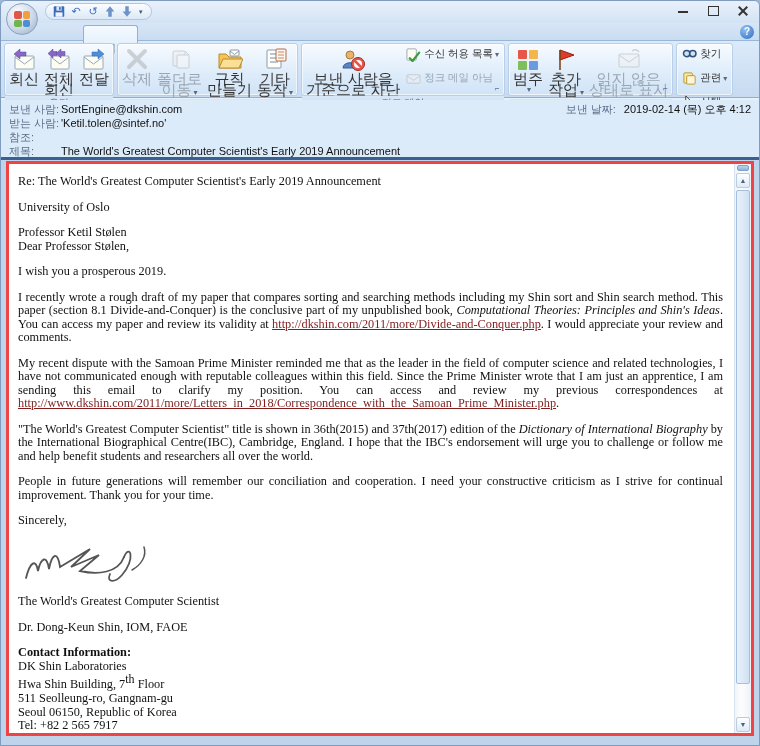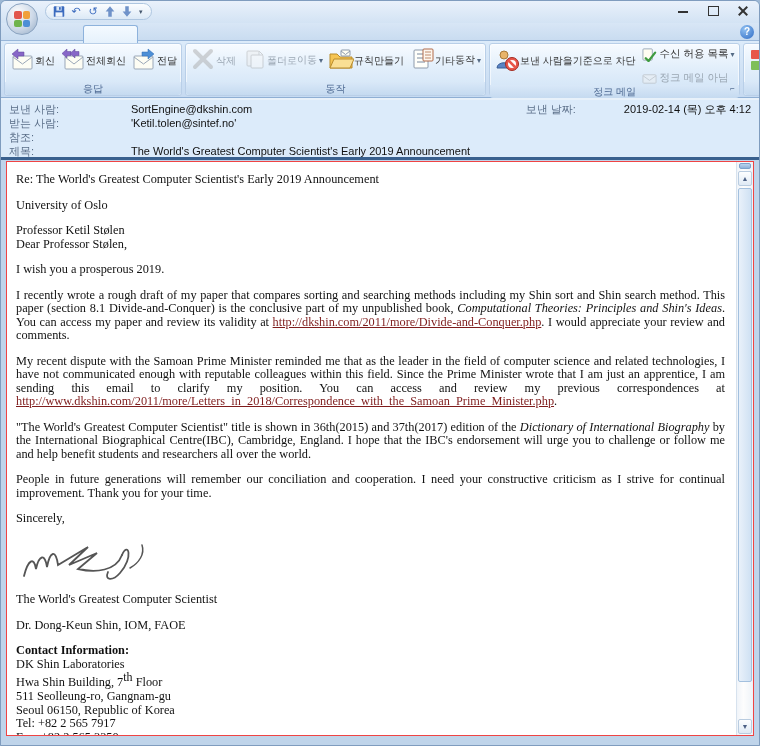--- a/index.html
+++ b/index.html
@@ -52,47 +52,47 @@
   
   .ribbon { height:57px; background:linear-gradient(#dcebfa,#c6daf1);
             border-bottom:1px solid #8fafd4; display:flex; gap:3px; padding:2px 2px 1px 3px; }
   .rgroup { position:relative; border:1px solid #b9cfe8; border-radius:3px; display:flex; flex-direction:column;
             background:linear-gradient(#f7fbff,#e3effb 45%,#d0e3f6); box-shadow:inset 0 0 0 1px rgba(255,255,255,.6); }
   .rbuttons { flex:1; display:flex; align-items:flex-start; gap:1px; padding:2px 2px 0 2px; }
   .glabel { height:13px; font-size:10px; line-height:13px; text-align:center; color:#4d6992;
             background:linear-gradient(#d9e8f8,#c5daf0); border-radius:0 0 3px 3px; padding:0 6px; }
   .launcher { position:absolute; right:2px; bottom:1px; width:10px; height:10px; font-size:8px;
               line-height:10px; color:#5a7396; text-align:center; }
-  .bigbtn { display:flex; flex-direction:row; align-items:center; font-size:10px; color:#333;
+  .bigbtn { display:flex; flex-direction:column; align-items:center; font-size:15px; color:#333;
             padding:1px 2px; border-radius:3px; min-width:34px; text-align:center; }
   .bigbtn .lbl { line-height:11px; white-space:nowrap; }
   .smallcol { display:flex; flex-direction:column; justify-content:flex-start; gap:10px; padding-top:1px; }
   .smallbtn { display:flex; align-items:center; gap:3px; font-size:10.5px; color:#333;
               height:14px; padding:0 3px; border-radius:2px; white-space:nowrap; }
   .disabled { color:#9aa6b2 !important; }
   .disabled svg { opacity:.45; filter:grayscale(1); }
   .dd::after { content:"▾"; font-size:8px; color:#55central;} 
   .dd::after { content:"▾"; font-size:8px; color:#556b85; margin-left:2px; }
   .ddline { line-height:8px; font-size:8px; color:#556b85; }
   .icon24 { width:26px; height:26px; display:block; }
   .icon16 { width:15px; height:15px; display:block; }
 
   
   .sepwhite { height:2px; background:#e8f1fa; }
   .headerpanel { position:relative; height:57px; background:#dcebfa; padding:3px 8px 0 8px; font-size:11px; }
-  .hrow { display:flex; height:14px; line-height:13px;gap:30px; }
+  .hrow { display:flex; height:14px; line-height:13px; }
   .hlabel { width:52px; color:#5a6e88; }
-  .hvalue { color:#111;margin-left:40px; }
+  .hvalue { color:#111; }
   .hdate { position:absolute; right:8px; top:3px; display:flex; height:14px; line-height:13px; }
   .hdate .hlabel { width:auto; margin-right:8px; }
   .darkbar { height:3px; background:#39608e; }
 
   
   .bodywrap { position:absolute; left:5px; right:5px; top:160px; bottom:9px;
-              background:#fff; border:1px solid #ef4444;padding-left:6px; }
+              background:#fff; border:3px solid #ef4444;padding-left:6px; }
   .content { position:absolute; left:0; top:0; right:18px; bottom:0; overflow:hidden;
              padding:11px 10px 0 9px; font-family:"Liberation Serif","DejaVu Serif",serif;
              font-size:12.3px; line-height:1.1; color:#111; }
   .para { text-align:justify; margin-bottom:12px; }
   .para.nj { text-align:left; }
   .tight { margin-bottom:0; }
   .gap { height:12px; }
   .lnk { color:#7f1d1d; text-decoration:underline; cursor:pointer; }
   .contact-head { font-weight:bold; }
   sup { font-size:12px; }

